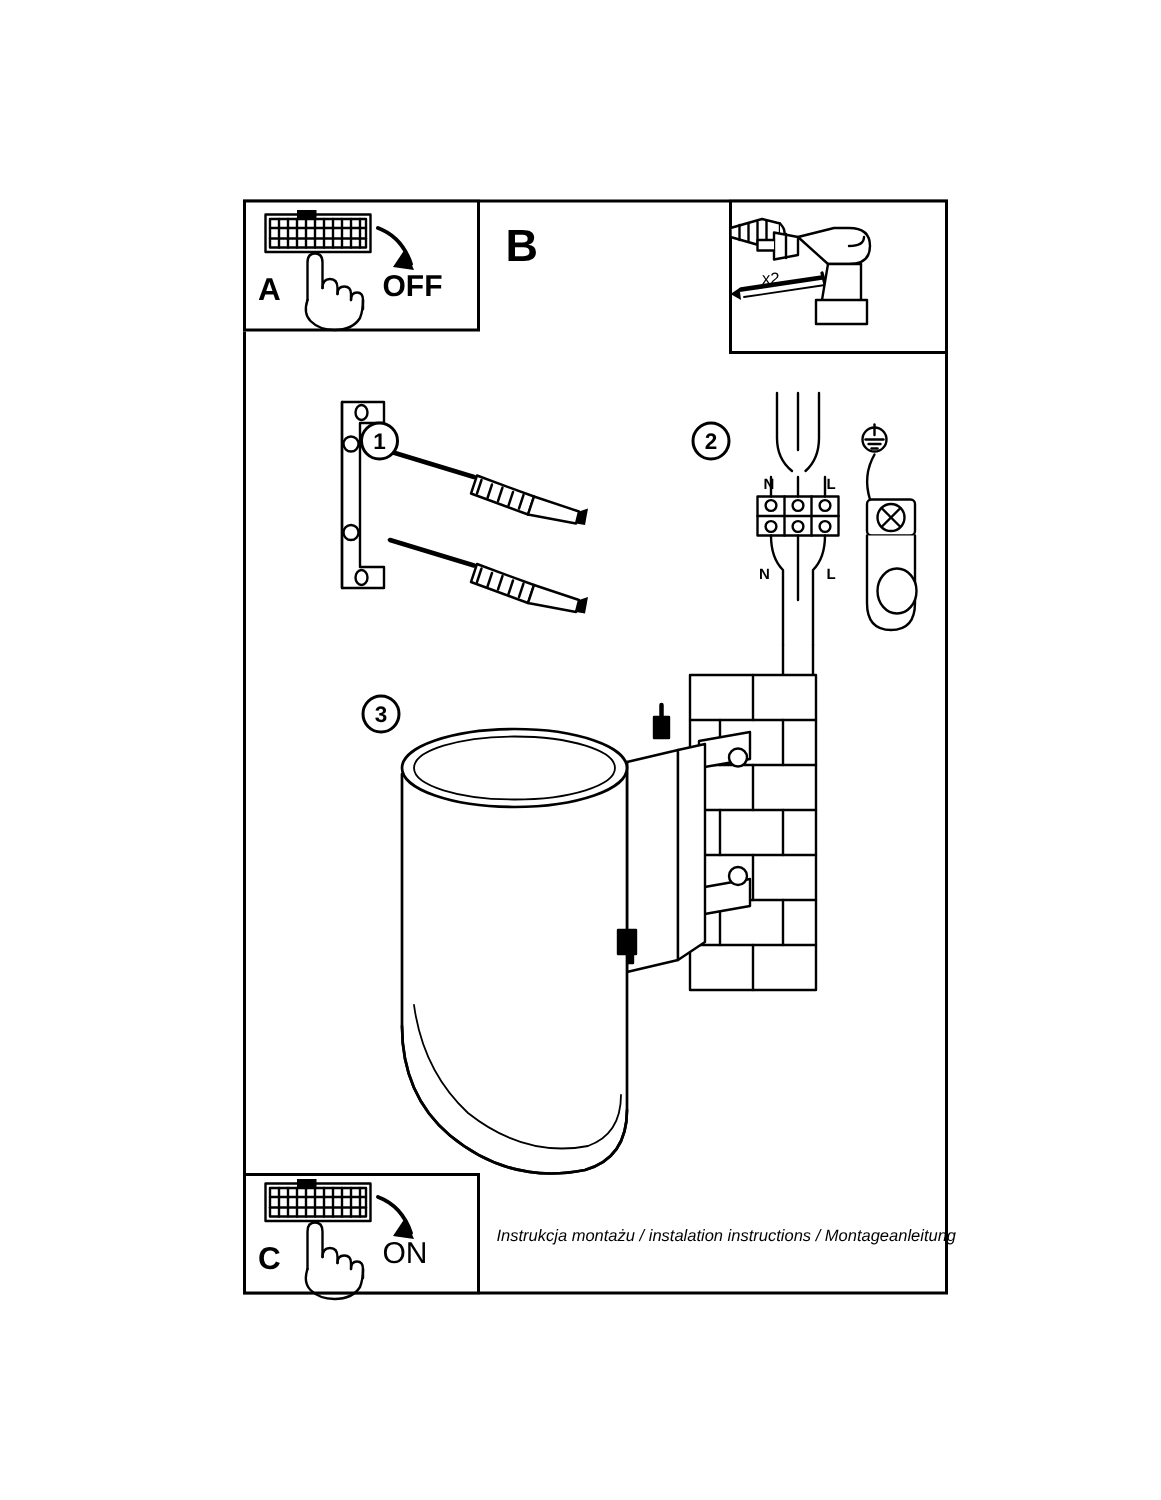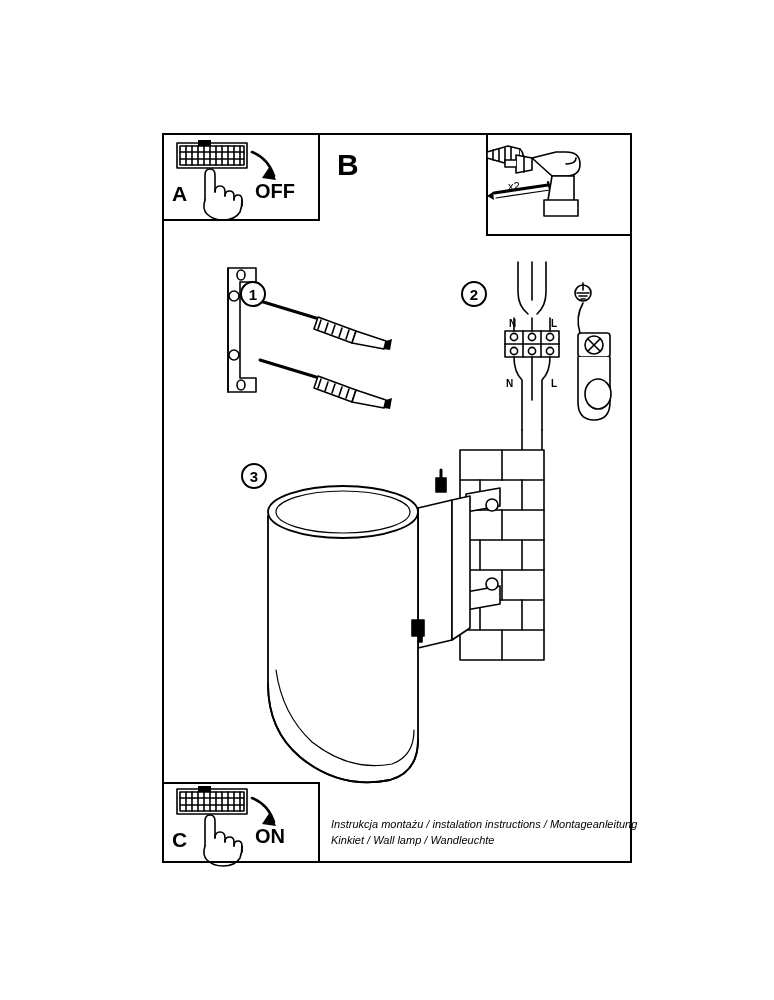--- a/index.html
+++ b/index.html
@@ -91,21 +91,21 @@
     left: 255px;
     top: 180px;
     font-size: 20px;
     font-weight: bold;
   }
   .label-on {
     position: absolute;
     left: 255px;
     top: 825px;
     font-size: 20px;
-    font-weight: bold;
+    font-weight: normal;
   }
   .label-x2 {
     position: absolute;
     left: 508px;
     top: 180px;
     font-size: 11px;
     text-align: right;
   }
   .caption {
     position: absolute;
@@ -375,16 +375,15 @@
   <div class="step-num step-2">2</div>
   <div class="step-num step-3">3</div>
 
   <div class="wire-label" style="left:509px; top:318px;">N</div>
   <div class="wire-label" style="left:551px; top:318px;">L</div>
   <div class="wire-label" style="left:506px; top:378px;">N</div>
   <div class="wire-label" style="left:551px; top:378px;">L</div>
 
   <div class="caption">
     <div>Instrukcja montażu / instalation instructions / Montageanleitung</div>
-    <div>Kinkiet / Wall lamp / Wandleuchte</div>
   </div>
 
 </div>
 
 </body></html>

